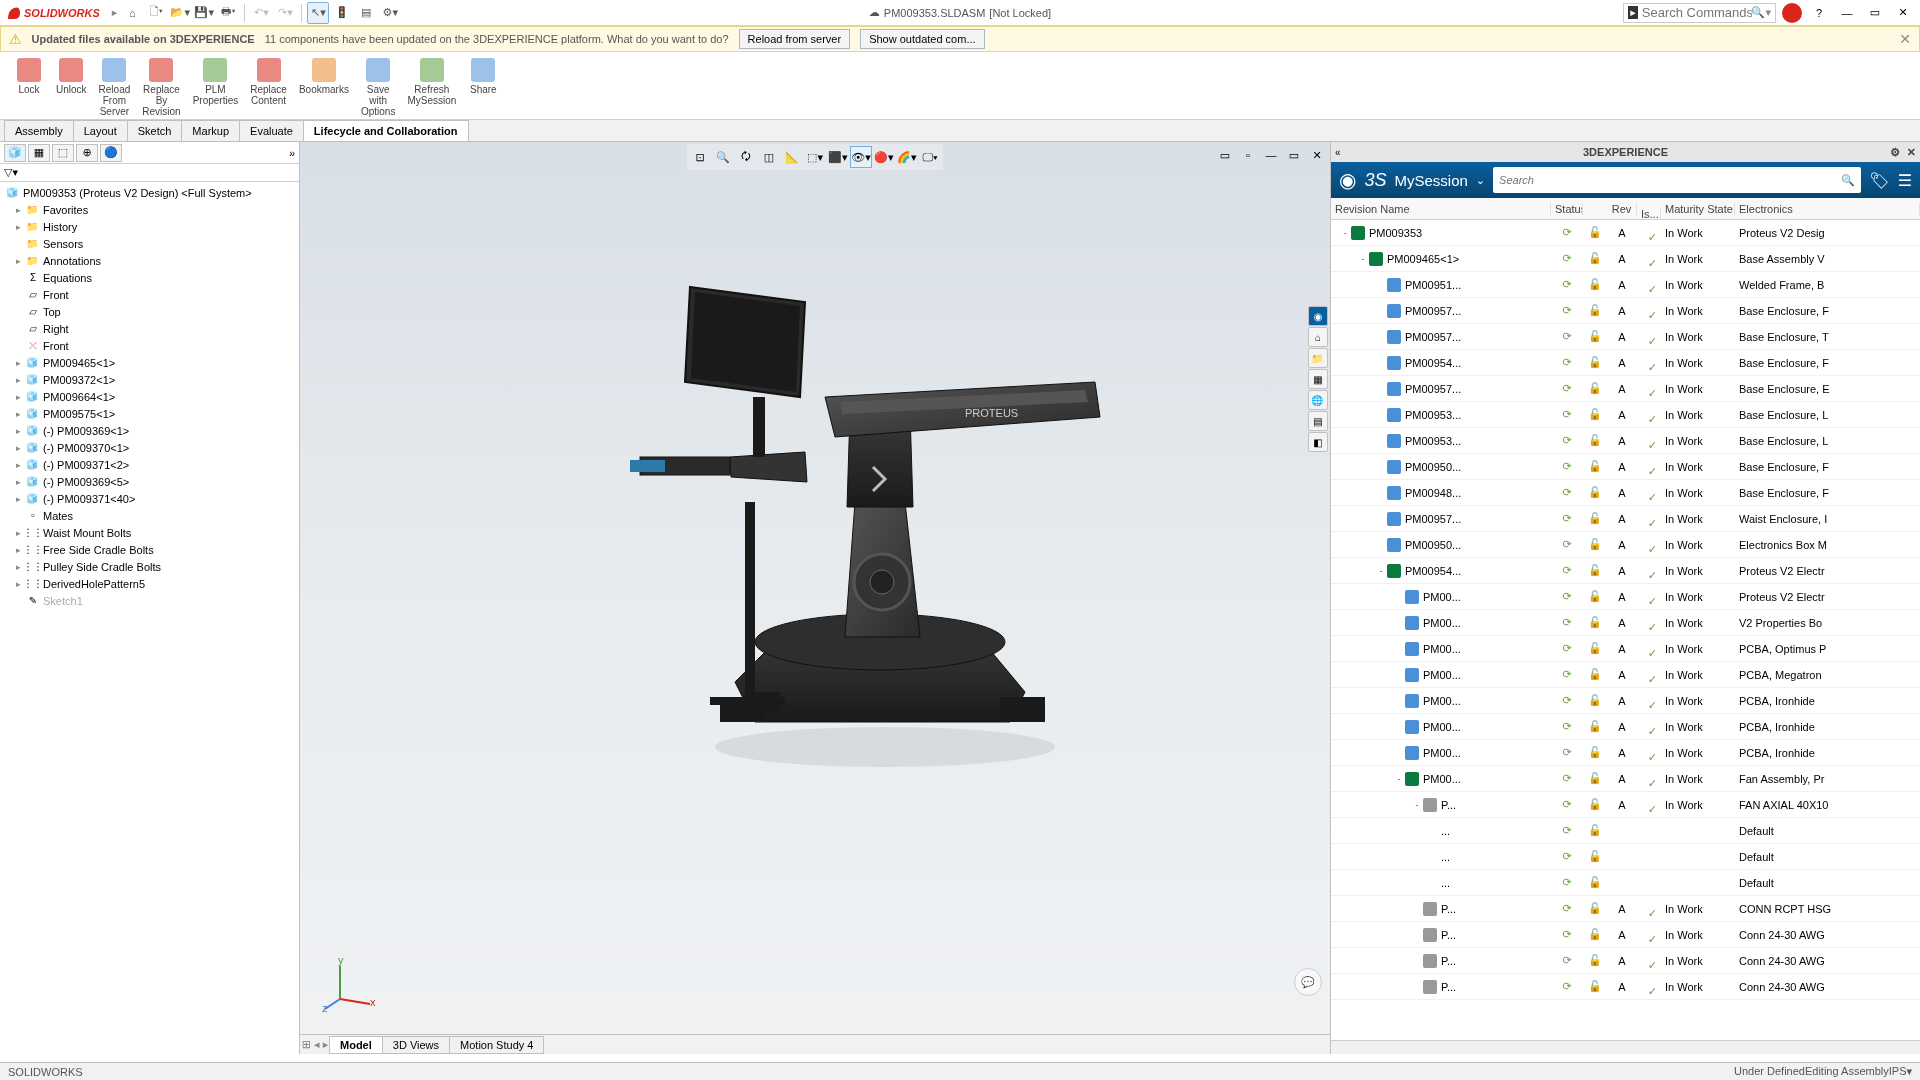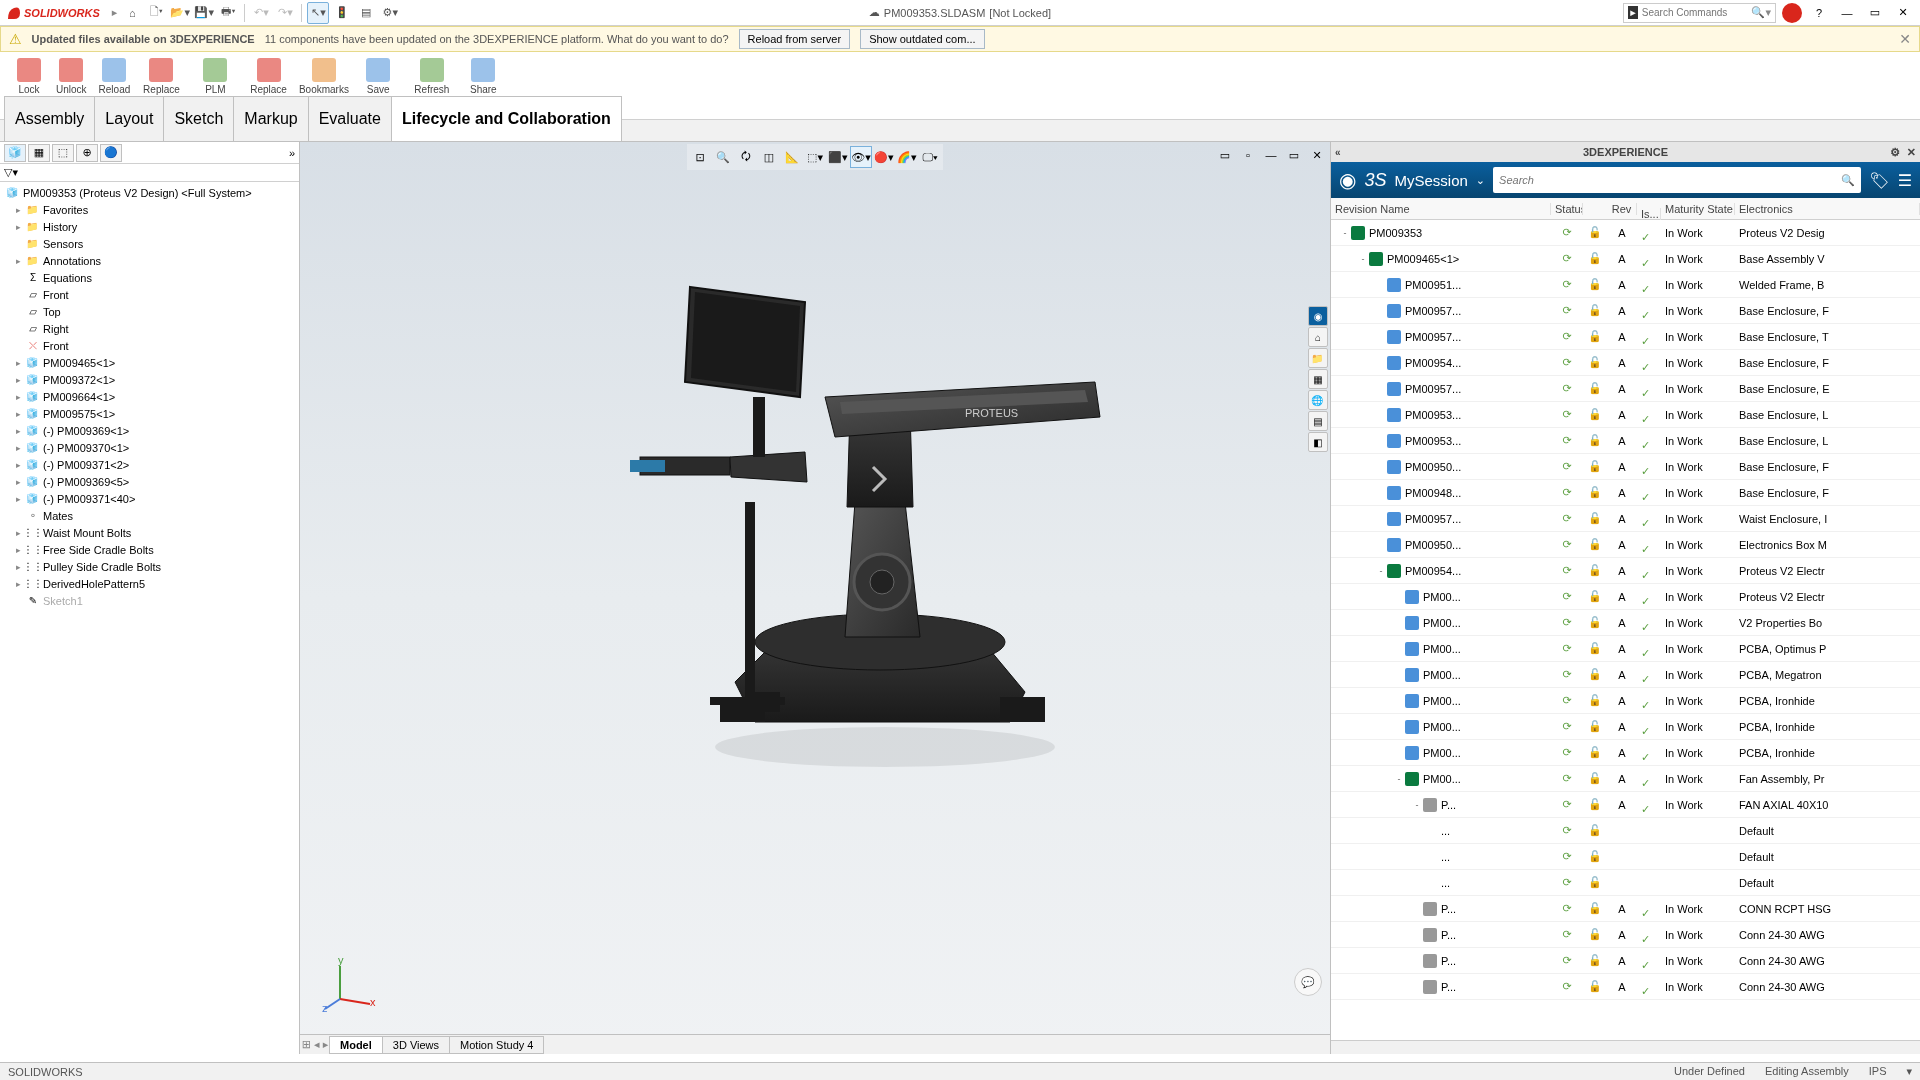--- a/index.html
+++ b/index.html
@@ -6,38 +6,38 @@
 body { width:1920px; height:1080px; background:#fff; overflow:hidden; position:relative; }
 .titlebar { height:26px; background:#fff; display:flex; align-items:center; padding:0 6px; border-bottom:1px solid #d0d0d0; }
 .logo { color:#d9261c; font-weight:bold; font-style:italic; font-size:13px; margin-right:8px; display:flex; align-items:center; }
 .logo svg { margin-right:2px; }
 .qat { display:flex; align-items:center; gap:2px; }
 .qat-btn { width:22px; height:22px; display:flex; align-items:center; justify-content:center; cursor:pointer; border-radius:2px; color:#555; }
 .qat-sep { width:1px; height:18px; background:#ccc; margin:0 3px; }
 .doc-title { position:absolute; left:50%; transform:translateX(-50%); display:flex; align-items:center; gap:4px; color:#555; }
 .title-right { margin-left:auto; display:flex; align-items:center; gap:6px; }
 .search-cmd { display:flex; align-items:center; border:1px solid #ccc; height:20px; padding:0 4px; background:#fff; }
-.search-cmd input { border:none; outline:none; width:110px; font-size:10px; }
+.search-cmd input { border:none; outline:none; width:110px; font-size:13px; }
 .avatar { width:20px; height:20px; border-radius:50%; background:#d9261c; }
 .win-btn { width:22px; height:22px; display:flex; align-items:center; justify-content:center; cursor:pointer; }
 .notif-bar { height:26px; background:#fff9e3; border:1px solid #e6d98a; display:flex; align-items:center; padding:0 8px; gap:10px; }
 .notif-bar .warn { color:#c9a800; font-size:14px; }
 .notif-bar .bold { font-weight:bold; color:#555; }
 .notif-bar .msg { color:#555; }
 .notif-btn { height:20px; padding:0 8px; border:1px solid #a8b9c7; background:#f4f4f4; cursor:pointer; font-size:11px; }
 .notif-close { margin-left:auto; cursor:pointer; font-size:14px; color:#888; }
 .ribbon { height:68px; background:#fff; display:flex; align-items:flex-start; padding:4px 8px; border-bottom:1px solid #d0d0d0; }
 .rib-btn { display:flex; flex-direction:column; align-items:center; justify-content:flex-start; padding:2px 6px; cursor:pointer; min-width:42px; text-align:center; color:#444; }
 .rib-btn .ico { width:24px; height:24px; background:#d9261c; border-radius:3px; margin-bottom:2px; opacity:0.55; }
 .rib-btn .ico.green { background:#5a9e3f; }
 .rib-btn .ico.blue { background:#4a90d9; }
 .rib-btn .ico.orange { background:#e68a2e; }
 .rib-btn .lbl { line-height:11px; font-size:10px; }
 .tab-row { height:22px; background:#f1f1f1; display:flex; align-items:flex-end; border-bottom:1px solid #c0c0c0; padding:0 4px; }
-.tab { padding:13px 10px; border:1px solid #c0c0c0; border-bottom:none; background:#f1f1f1; cursor:pointer; font-size:16px; margin-right:-1px; }
+.tab { padding:4px 10px; border:1px solid #c0c0c0; border-bottom:none; background:#f1f1f1; cursor:pointer; font-size:11px; margin-right:-1px; }
 .tab.active { background:#fff; font-weight:bold; }
 .main-area { position:absolute; top:142px; left:0; right:0; bottom:26px; display:flex; }
 .feature-tree { width:300px; border-right:1px solid #c0c0c0; background:#fff; display:flex; flex-direction:column; }
 .ft-toolbar { height:22px; display:flex; align-items:center; padding:0 4px; gap:2px; border-bottom:1px solid #d0d0d0; }
 .ft-tb-btn { width:22px; height:18px; border:1px solid #c0c0c0; background:#f4f4f4; cursor:pointer; display:flex; align-items:center; justify-content:center; }
 .ft-filter { height:18px; border-bottom:1px solid #d0d0d0; display:flex; align-items:center; padding:0 4px; }
 .ft-tree { flex:1; overflow:auto; padding:2px; }
 .ft-node { display:flex; align-items:center; height:17px; padding-left:4px; cursor:pointer; white-space:nowrap; }
 .ft-arrow { width:10px; display:inline-block; color:#888; font-size:9px; }
 .ft-ico { width:14px; height:14px; margin-right:3px; display:inline-flex; align-items:center; justify-content:center; font-size:10px; }
@@ -67,25 +67,25 @@
 .tdx-rows { flex:1; overflow:auto; }
 .tdx-row { height:26px; display:flex; align-items:center; border-bottom:1px solid #f0f0f0; }
 .tdx-row .cell { padding:0 4px; overflow:hidden; white-space:nowrap; text-overflow:ellipsis; }
 .cube-ico { width:14px; height:14px; background:#4a90d9; display:inline-block; border-radius:2px; margin-right:4px; }
 .cube-ico.asm { background:#0a7a3f; }
 .cube-ico.gray { background:#999; }
 .col-name { width:220px; display:flex; align-items:center; }
 .col-st { width:32px; text-align:center; }
 .col-lk { width:24px; text-align:center; }
 .col-rv { width:30px; text-align:center; }
-.col-is { width:24px; text-align:left;margin-top:10px; }
+.col-is { width:24px; text-align:right;margin-top:10px; }
 .col-ms { width:74px; }
 .col-ds { flex:1; }
 .status-bar { position:absolute; bottom:0; left:0; right:0; height:18px; background:#f1f1f1; border-top:1px solid #c0c0c0; display:flex; align-items:center; padding:0 8px; font-size:11px; color:#555; }
-.status-bar .right { margin-left:auto; display:flex; gap:20px; }
+.status-bar .right { margin-left:auto; display:flex; }
 .side-icons { position:absolute; right:590px; top:164px; width:22px; display:flex; flex-direction:column; gap:1px; }
 .side-ico { width:20px; height:20px; border:1px solid #c0c0c0; background:#f4f4f4; cursor:pointer; border-radius:2px; display:flex; align-items:center; justify-content:center; font-size:10px; }
 .expand { width:12px; text-align:center; color:#666; cursor:pointer; font-size:9px; }
 </style>
 </head>
 <body>
 
 <div class="titlebar">
   <div class="logo">
     <svg width="16" height="16" viewBox="0 0 16 16">

